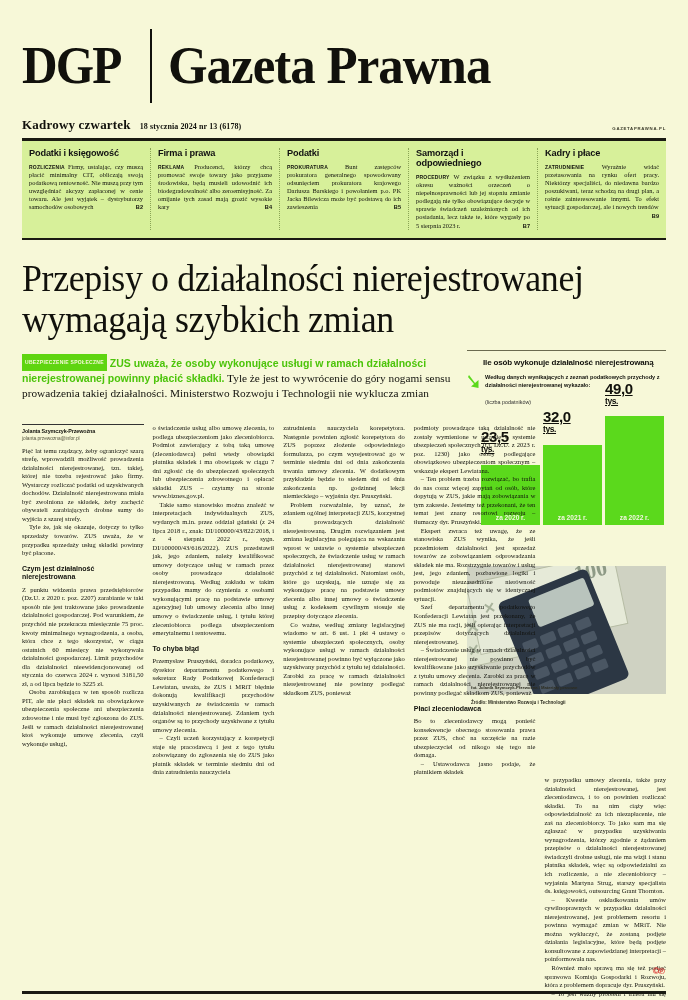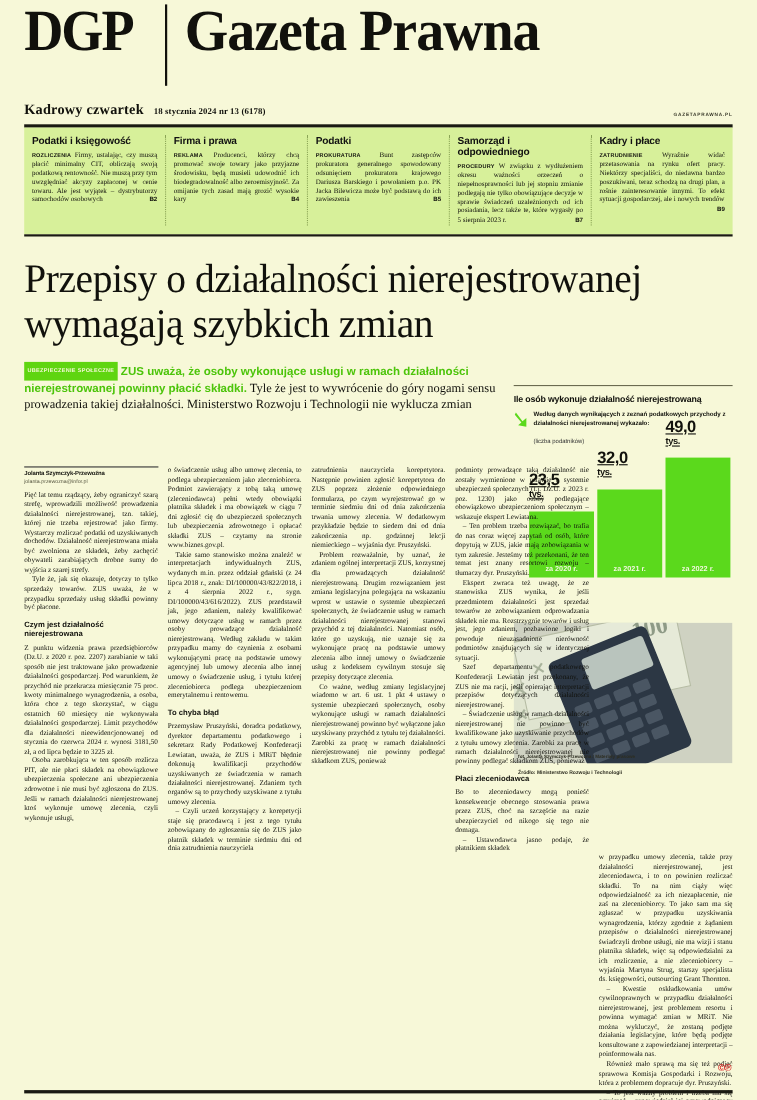--- a/index.html
+++ b/index.html
@@ -6,21 +6,21 @@
   body{
     width:688px;height:1000px;overflow:hidden;
     background:#f7f8d8;
     font-family:"Liberation Serif", serif;
     color:#11110c;
     position:relative;
   }
   .page{position:absolute;inset:0;padding:0 22px;box-sizing:border-box;}
 
   
-  .masthead{display:flex;align-items:flex-start;padding-top:2px;}
+  .masthead{display:flex;align-items:center;padding-top:27px;}
   .dgp{
     font-family:"Liberation Serif", serif;
     font-weight:bold;font-size:53px;line-height:53px;
     letter-spacing:-2px;
     transform:scaleX(.93);transform-origin:left top;
   }
   .mast-div{
     width:2px;background:#11110c;margin:2px 16px 0 22px;height:74px;
   }
   .gazeta{
@@ -102,21 +102,21 @@
     font-family:"Liberation Sans", sans-serif;font-size:10.5px;
   }
 
   
   .info{
     position:absolute;left:467px;top:350px;width:199px;
   }
   .info .toprule{height:1px;background:#6b6b50;margin-bottom:7px;}
   .info h4{
     font-family:"Liberation Sans", sans-serif;
-    font-size:8px;font-weight:bold;margin:0 0 7px 0;letter-spacing:-.15px;
+    font-size:8px;font-weight:bold;margin:0 0 7px 16px;letter-spacing:-.15px;
   }
   .info .noterow{display:flex;gap:5px;align-items:flex-start;}
   .arrow{width:13px;height:16px;flex:none;}
   .info .note{
     font-family:"Liberation Sans", sans-serif;
     font-size:5.6px;line-height:7.6px;font-weight:bold;margin:0;
   }
   .info .unit{
     font-family:"Liberation Sans", sans-serif;
     font-size:5.4px;margin:9px 0 0 18px;color:#333;

